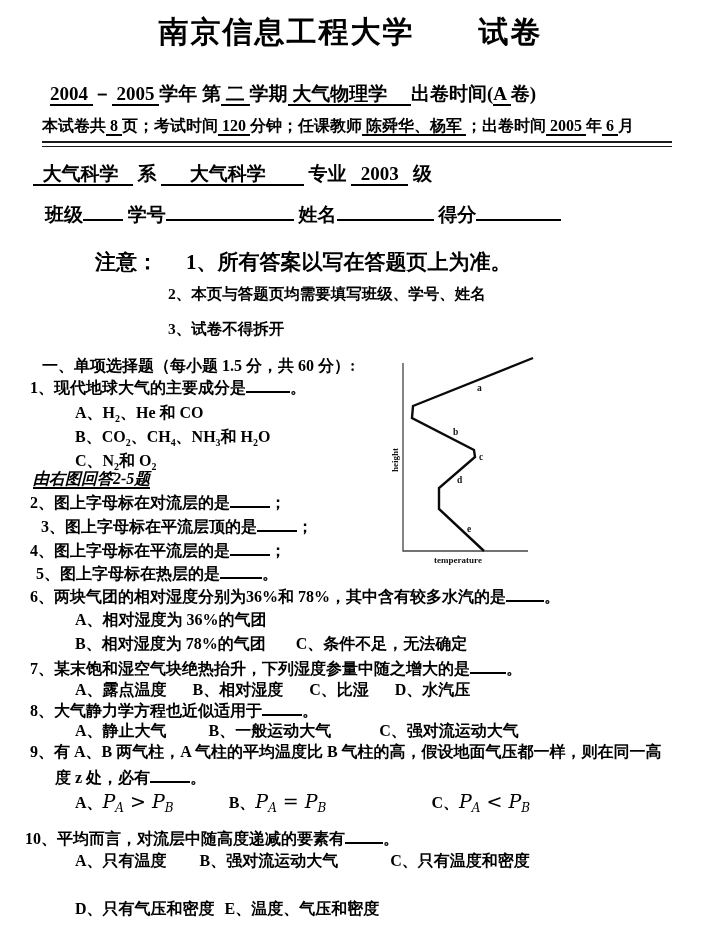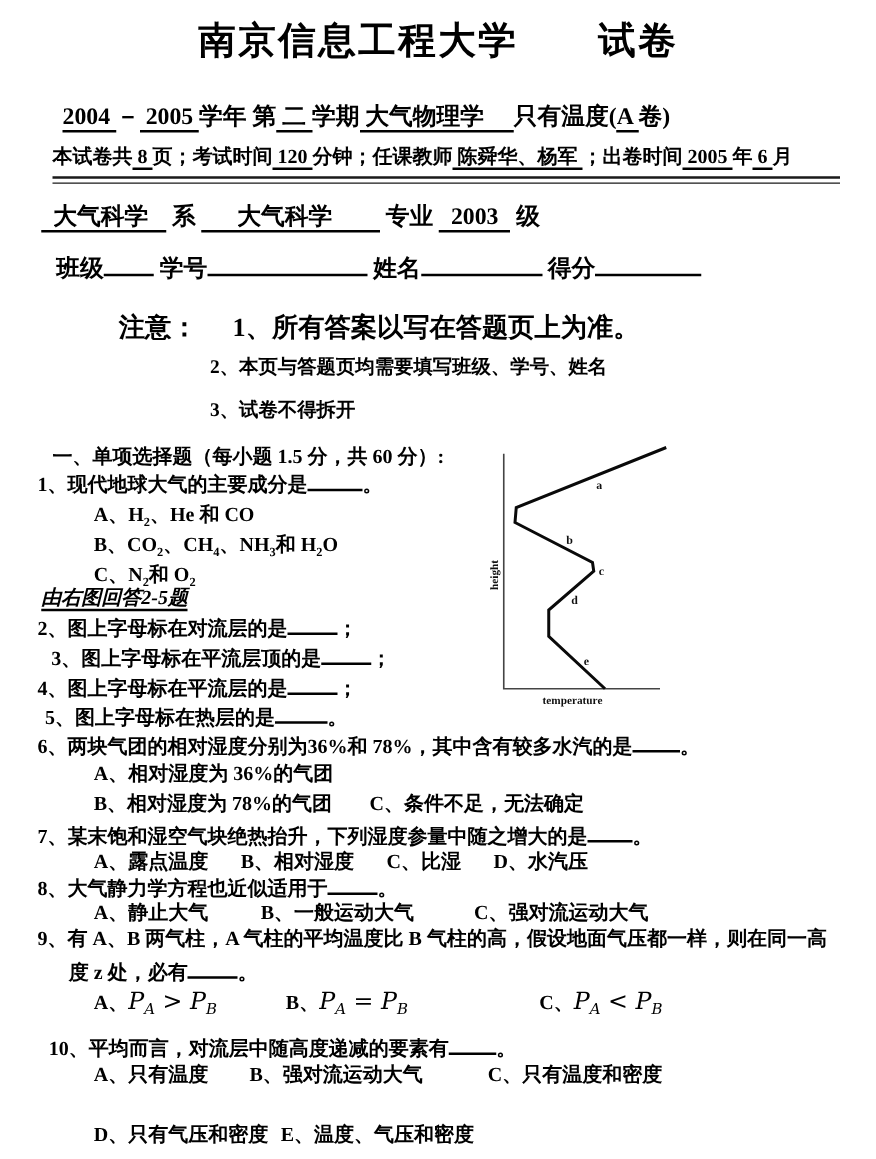--- a/index.html
+++ b/index.html
@@ -23,21 +23,21 @@
   #figure{position:absolute;left:390px;top:350px;width:165px;height:225px;}
   #page-number{position:absolute;top:898px;left:0;width:100%;text-align:center;
     font-size:14px;font-weight:normal;}
   svg text{font-family:"Liberation Serif","DejaVu Serif",serif;font-weight:bold;fill:#111;}
 </style>
 </head>
 <body>
 
 <div id="title">南京信息工程大学　　试卷</div>
 
-<div class="ln" style="top:82px;left:50px;font-size:19px;"><span class="seg u">2004 </span><span class="seg">－</span><span class="seg u"> 2005 </span><span class="seg">学年 第</span><span class="seg u"> 二 </span><span class="seg">学期</span><span class="seg u"> 大气物理学     </span><span class="seg">只有温度(</span><span class="seg u">A </span><span class="seg">卷)</span></div>
+<div class="ln" style="top:82px;left:50px;font-size:19px;"><span class="seg u">2004 </span><span class="seg">－</span><span class="seg u"> 2005 </span><span class="seg">学年 第</span><span class="seg u"> 二 </span><span class="seg">学期</span><span class="seg u"> 大气物理学     </span><span class="seg">出卷时间(</span><span class="seg u">A </span><span class="seg">卷)</span></div>
 <div class="ln" style="top:116px;left:42px;font-size:16px;"><span class="seg">本试卷共</span><span class="seg u"> 8 </span><span class="seg">页；考试时间</span><span class="seg u"> 120 </span><span class="seg">分钟；任课教师</span><span class="seg u"> 陈舜华、杨军 </span><span class="seg">；出卷时间</span><span class="seg u"> 2005 </span><span class="seg">年</span><span class="seg u"> 6 </span><span class="seg">月</span></div>
 <div id="double-rule"></div>
 <div class="ln" style="top:162px;left:33px;font-size:19px;"><span class="seg u">  大气科学   </span><span class="seg"> 系 </span><span class="seg u">      大气科学        </span><span class="seg"> 专业 </span><span class="seg u">  2003  </span><span class="seg"> 级</span></div>
 <div class="ln" style="top:201px;left:45px;font-size:19px;"><span class="seg">班级</span><span class="blank" style="width: 40px;"></span><span class="seg"> 学号</span><span class="blank" style="width: 128px;"></span><span class="seg"> 姓名</span><span class="blank" style="width: 97px;"></span><span class="seg"> 得分</span><span class="blank" style="width: 85px;"></span></div>
 
 <div class="ln" style="top:249px;left:95px;font-size:21px;"><span class="seg">注意：</span><span class="spacer" style="width: 28px;"></span><span class="seg">1、所有答案以写在答题页上为准。</span></div>
 <div class="ln" style="top:284px;left:168px;font-size:15.5px;"><span class="seg">2、本页与答题页均需要填写班级、学号、姓名</span></div>
 <div class="ln" style="top:319px;left:168px;font-size:15.5px;"><span class="seg">3、试卷不得拆开</span></div>
 
 <div class="ln" style="top:356px;left:42px;"><span class="seg">一、单项选择题（每小题 1.5 分，共 60 分）:</span></div>
@@ -61,21 +61,21 @@
 <div class="ln" style="top:657px;left:30px;"><span class="seg">7、某末饱和湿空气块绝热抬升，下列湿度参量中随之增大的是</span><span class="blank" style="width: 36px;"></span><span class="seg">。</span></div>
 <div class="ln" style="top:680px;left:75px;"><span class="seg">A、露点温度</span><span class="spacer" style="width: 26px;"></span><span class="seg">B、相对湿度</span><span class="spacer" style="width: 26px;"></span><span class="seg">C、比湿</span><span class="spacer" style="width: 26px;"></span><span class="seg">D、水汽压</span></div>
 
 <div class="ln" style="top:699px;left:30px;"><span class="seg">8、大气静力学方程也近似适用于</span><span class="blank" style="width: 40px;"></span><span class="seg">。</span></div>
 <div class="ln" style="top:721px;left:75px;"><span class="seg">A、静止大气</span><span class="spacer" style="width: 42px;"></span><span class="seg">B、一般运动大气</span><span class="spacer" style="width: 48px;"></span><span class="seg">C、强对流运动大气</span></div>
 
 <div class="ln" style="top:742px;left:30px;"><span class="seg">9、有 A、B 两气柱，A 气柱的平均温度比 B 气柱的高，假设地面气压都一样，则在同一高</span></div>
 <div class="ln" style="top:766px;left:55px;"><span class="seg">度 z 处，必有</span><span class="blank" style="width: 40px;"></span><span class="seg">。</span></div>
 <div class="ln" style="top:790px;left:75px;"><span class="seg">A、</span><span class="seg formula">P</span><sub class="seg formula">A</sub><span class="seg formula"> &gt; </span><span class="seg formula">P</span><sub class="seg formula">B</sub><span class="spacer" style="width: 55px;"></span><span class="seg">B、</span><span class="seg formula">P</span><sub class="seg formula">A</sub><span class="seg formula"> = </span><span class="seg formula">P</span><sub class="seg formula">B</sub><span class="spacer" style="width: 105px;"></span><span class="seg">C、</span><span class="seg formula">P</span><sub class="seg formula">A</sub><span class="seg formula"> &lt; </span><span class="seg formula">P</span><sub class="seg formula">B</sub></div>
 
-<div class="ln" style="top:827px;left:25px;margin-left:14px;"><span class="seg">10、平均而言，对流层中随高度递减的要素有</span><span class="blank" style="width: 38px;"></span><span class="seg">。</span></div>
+<div class="ln" style="top:827px;left:25px;"><span class="seg">10、平均而言，对流层中随高度递减的要素有</span><span class="blank" style="width: 38px;"></span><span class="seg">。</span></div>
 <div class="ln" style="top:851px;left:75px;"><span class="seg">A、只有温度</span><span class="spacer" style="width: 33px;"></span><span class="seg">B、强对流运动大气</span><span class="spacer" style="width: 52px;"></span><span class="seg">C、只有温度和密度</span></div>
 <div class="ln" style="top:875px;left:75px;margin-top:24px;"><span class="seg">D、只有气压和密度</span><span class="spacer" style="width: 10px;"></span><span class="seg">E、温度、气压和密度</span></div>
 
 <div id="figure">
   <svg width="165" height="225" viewBox="0 0 165 225">
     <path d="M13,13 L13,201 L138,201" fill="none" stroke="#444" stroke-width="1.3"></path>
     <polyline fill="none" stroke="#0a0a0a" stroke-width="2.4" points="143,8 23,56 22,68 84,100 85,107 49,138 49,159 94,201"></polyline>
     <text x="87" y="41" font-size="9.5">a</text>
     <text x="63" y="85" font-size="9.5">b</text>
     <text x="89" y="110" font-size="9.5">c</text>

